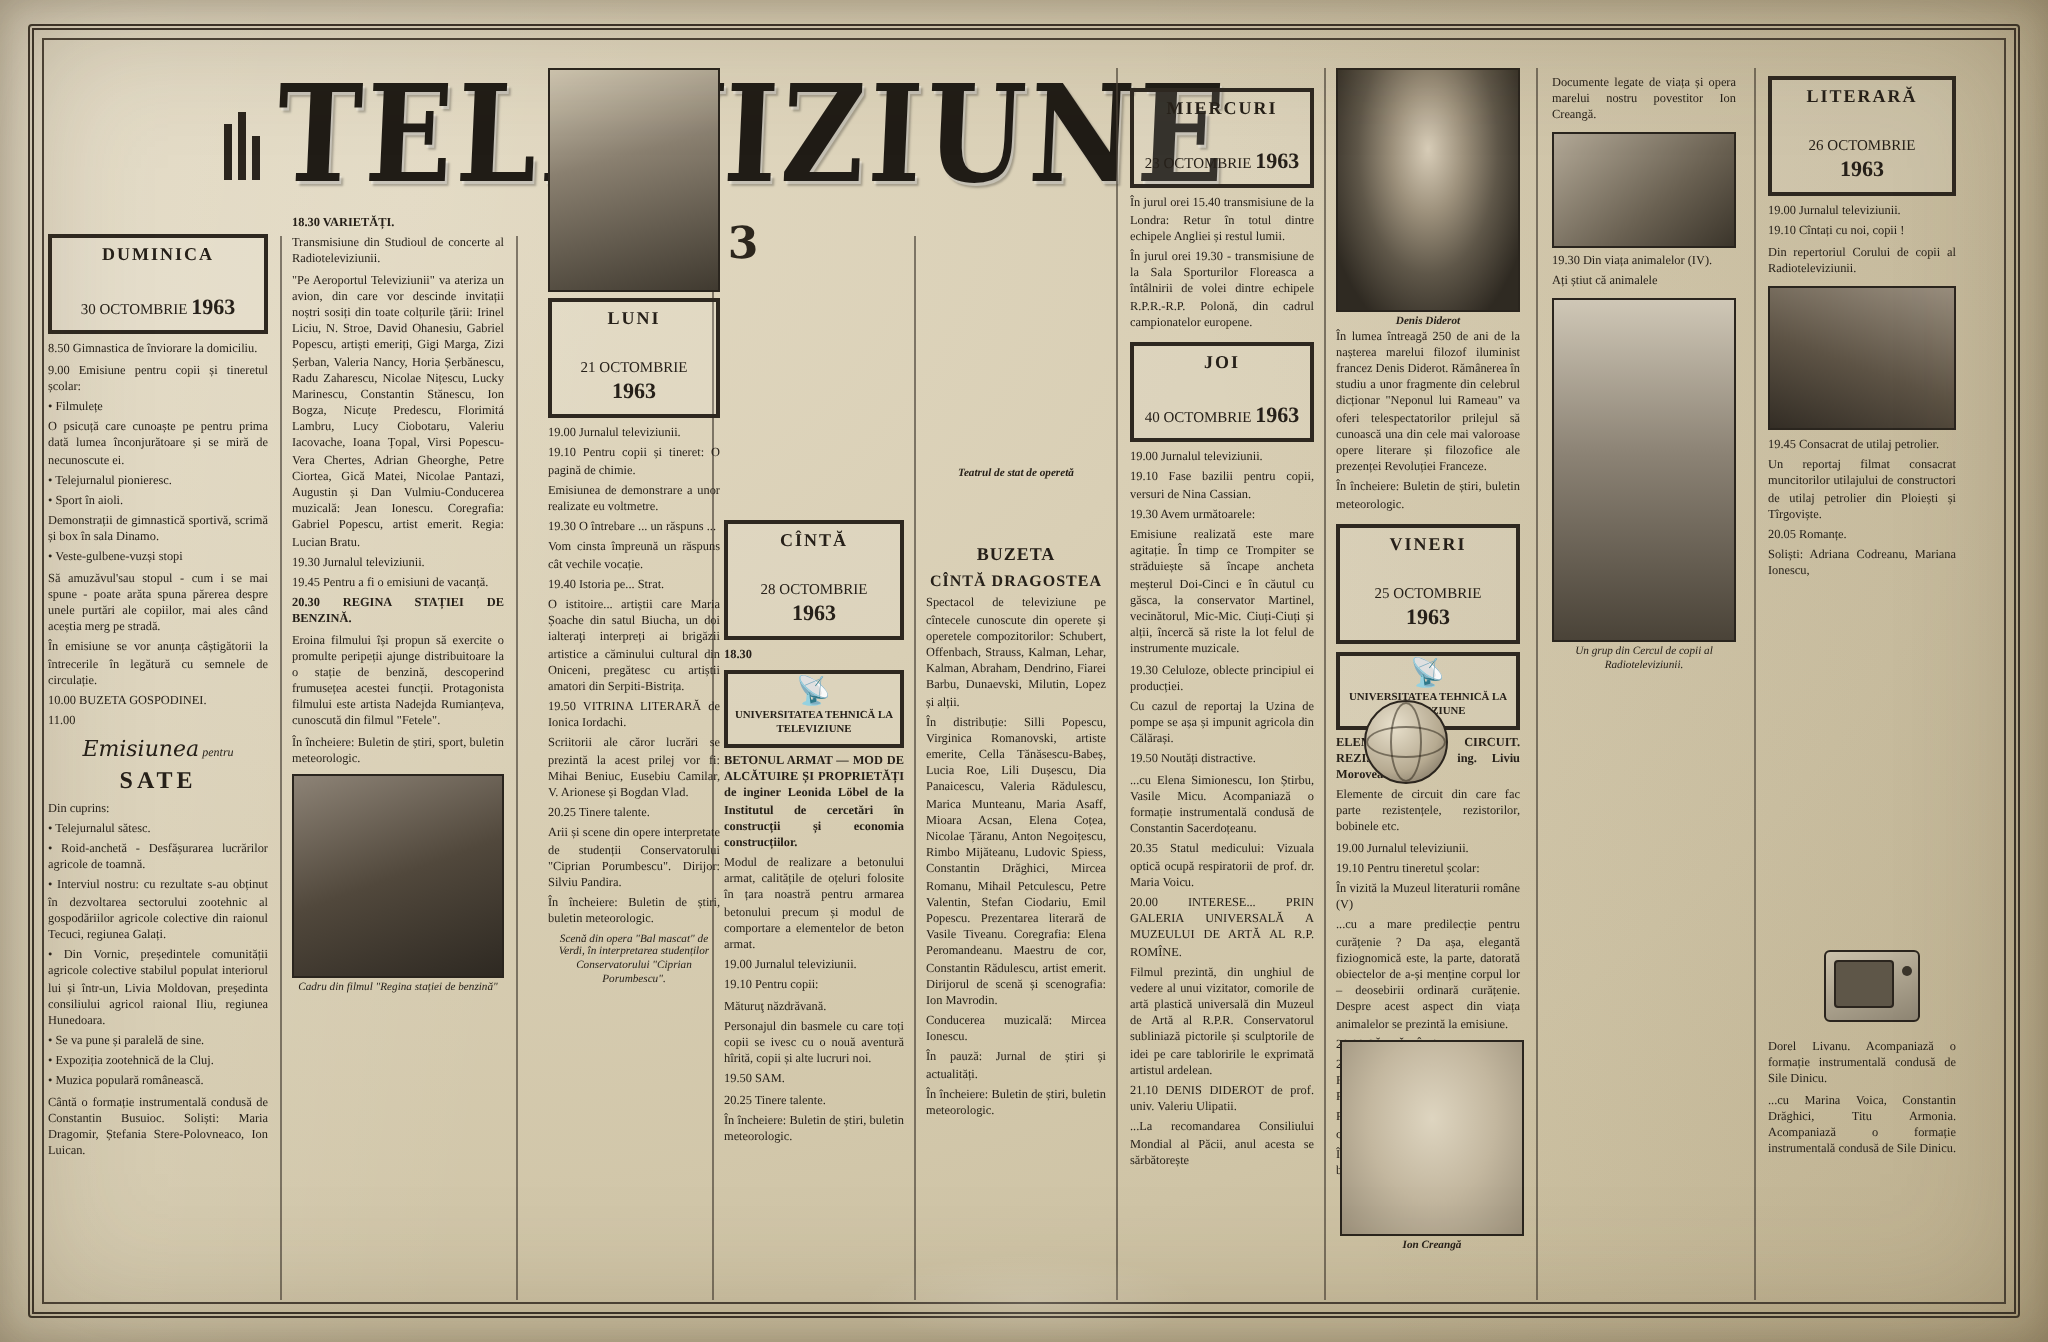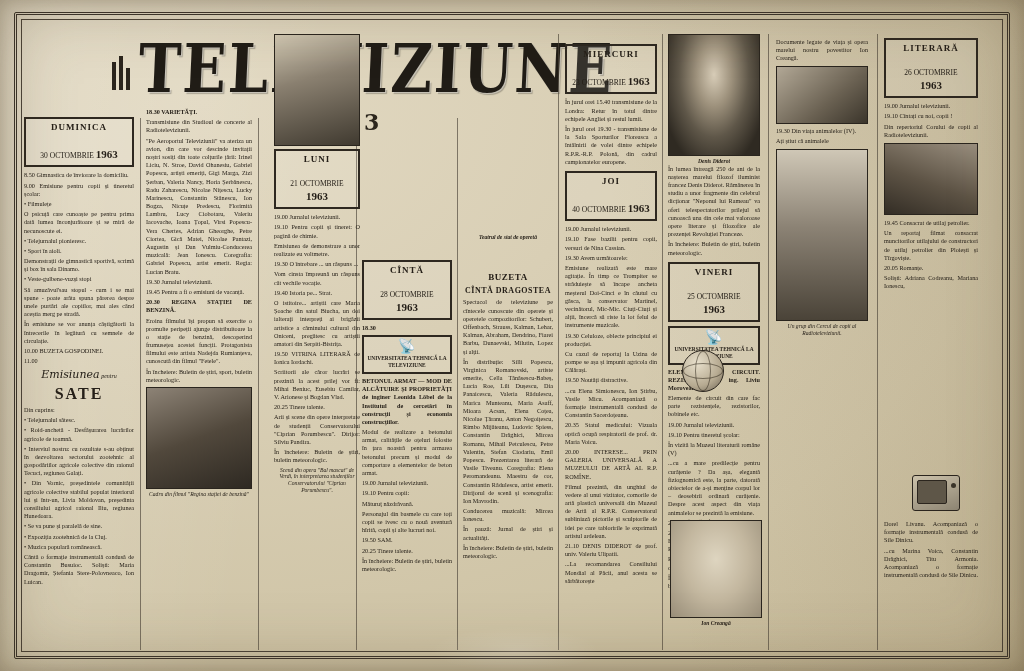--- a/index.html
+++ b/index.html
@@ -219,21 +219,21 @@
       <p>• Sport în aioli.</p>
       <p>   Demonstrații de gimnastică sportivă, scrimă și box în sala Dinamo.</p>
       <p>• Veste-gulbene-vuzși stopi</p>
       <p>   Să amuzăvul'sau stopul - cum i se mai spune - poate arăta spuna părerea despre unele purtări ale copiilor, mai ales când aceștia merg pe stradă.</p>
       <p>   În emisiune se vor anunța câștigătorii la întrecerile în legătură cu semnele de circulație.</p>
       <p>10.00 BUZETA GOSPODINEI.</p>
       <p>11.00</p>
       <div class="center" style="margin:3px 0 2px 0;">
         <span style="font-family:'DejaVu Serif',serif;font-size:11px;font-style:italic;">Emisiunea</span>
         <span style="font-size:6px;font-style:italic;">pentru</span>
-        <div style="font-weight:bold;font-size:16px;letter-spacing:2px;">SATE</div>
+        <div style="font-weight:bold;font-size:12px;letter-spacing:2px;">SATE</div>
       </div>
       <p>Din cuprins:</p>
       <p>• Telejurnalul sătesc.</p>
       <p>• Roid-anchetă - Desfășurarea lucrărilor agricole de toamnă.</p>
       <p>• Interviul nostru: cu rezultate s-au obținut în dezvoltarea sectorului zootehnic al gospodăriilor agricole colective din raionul Tecuci, regiunea Galați.</p>
       <p>• Din Vornic, președintele comunității agricole colective stabilul populat interiorul lui și într-un, Livia Moldovan, președinta consiliului agricol raional Iliu, regiunea Hunedoara.</p>
       <p>• Se va pune și paralelă de sine.</p>
       <p>• Expoziția zootehnică de la Cluj.</p>
       <p>• Muzica populară românească.</p>
       <p>   Cântă o formație instrumentală condusă de Constantin Busuioc. Soliști: Maria Dragomir, Ștefania Stere-Polovneaco, Ion Luican.</p>

